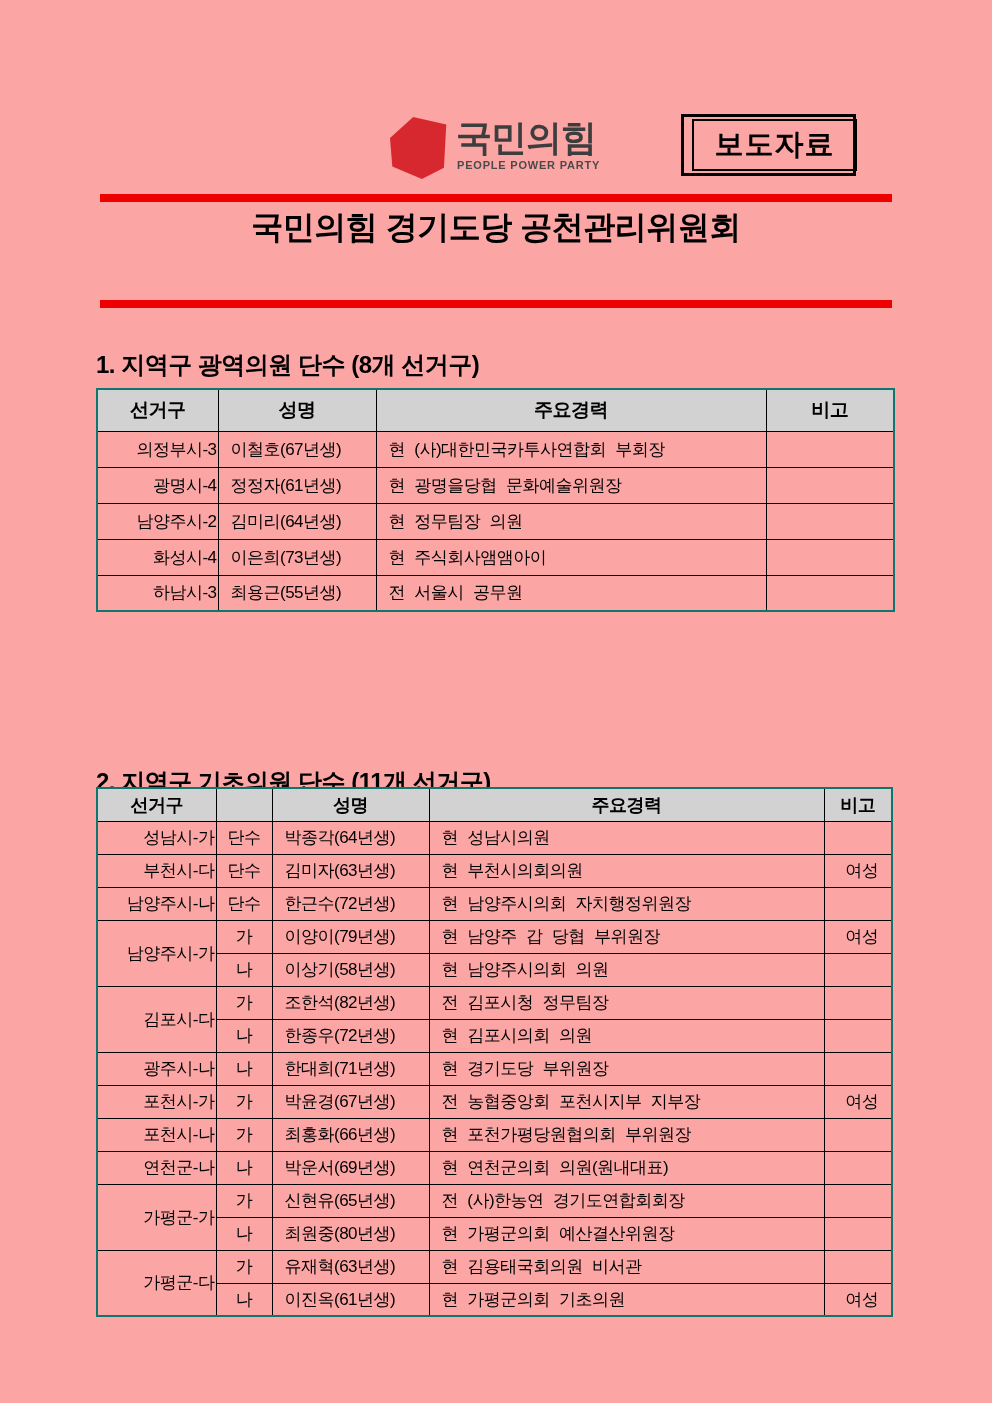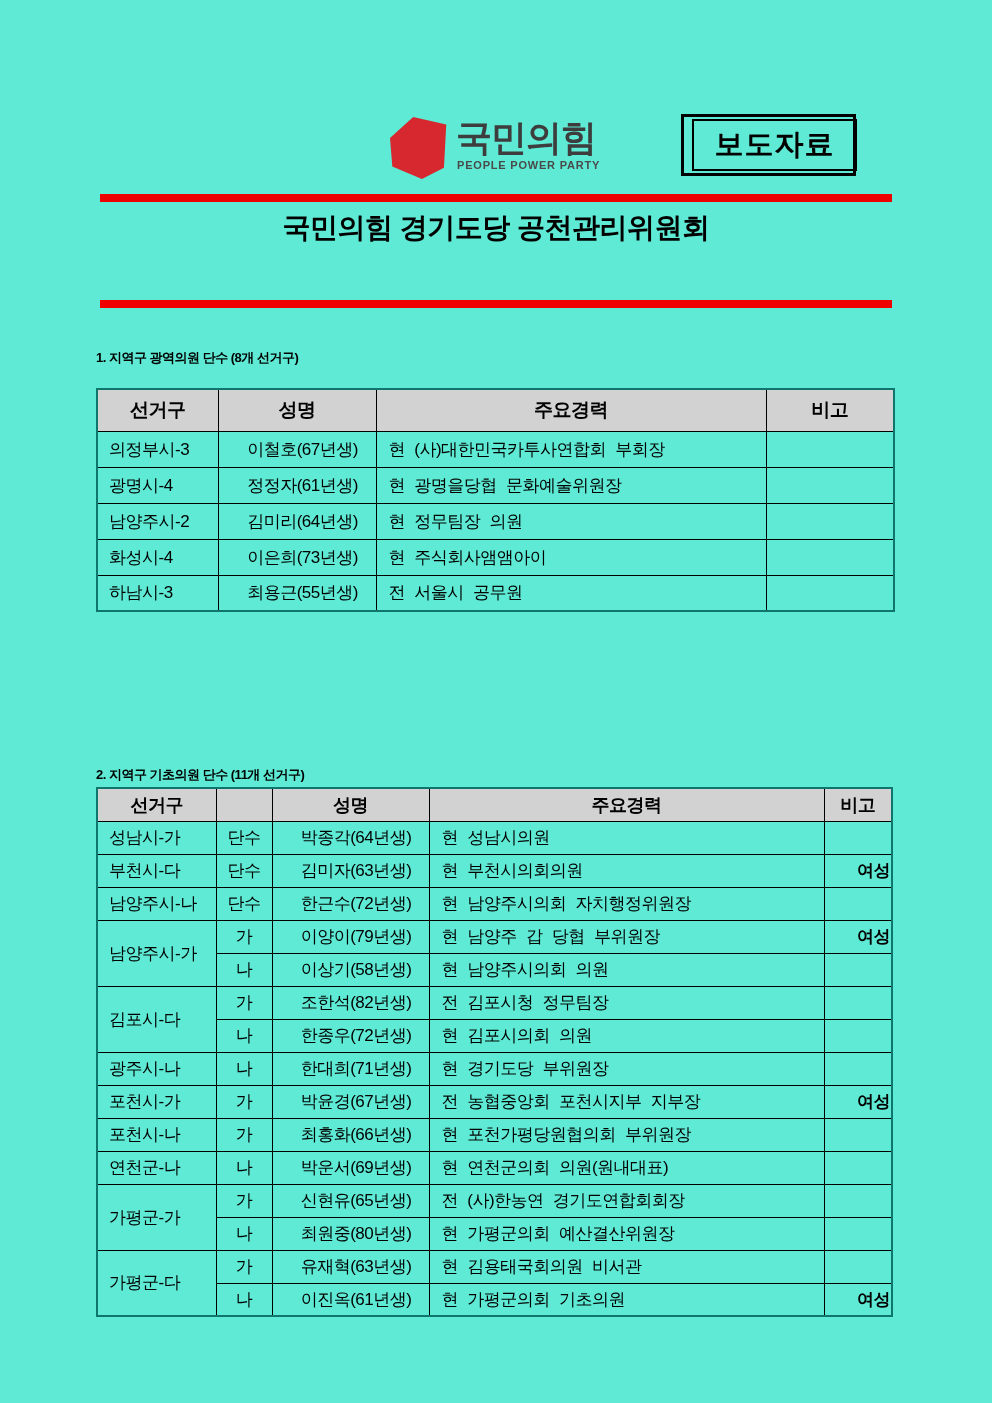--- a/index.html
+++ b/index.html
@@ -1,19 +1,19 @@
 <!DOCTYPE html>
 <html><head>
 <meta charset="utf-8">
 <style>
   html,body{margin:0;padding:0;background:#fff;}
   .page{
     position:relative;
     width:992px;height:1403px;
-    background:#5eead4;
+    background:#fca5a5;
     font-family:"Liberation Sans","DejaVu Sans",sans-serif;
     color:#000;
     overflow:hidden;
   }
   
   .logo-shape{
     position:absolute;left:390px;top:117px;width:58px;height:62px;
     background:#d7282f;
     clip-path:polygon(40% 0%, 97% 12%, 93% 82%, 55% 100%, 4% 80%, 0% 34%);
   }
@@ -34,27 +34,27 @@
   .press-box-inner{
     width:100%;height:100%;box-sizing:border-box;border:2px solid #000;
     display:flex;align-items:center;justify-content:center;
     font-size:29px;font-weight:bold;letter-spacing:1px;margin-left:6px;
   }
   .red-bar{position:absolute;left:100px;width:792px;height:8px;background:#ee0000;}
   .bar-top{top:194px;}
   .bar-bottom{top:300px;}
   .doc-title{
     position:absolute;left:100px;top:205px;width:792px;
-    text-align:center;font-size:28px;font-weight:bold;
+    text-align:center;font-size:32px;font-weight:bold;
     line-height:45px;letter-spacing:-0.5px;
   }
   
   .sec-heading{
     position:absolute;left:96px;
-    font-size:13px;font-weight:bold;letter-spacing:-0.5px;text-align:right;
+    font-size:24px;font-weight:bold;letter-spacing:-0.5px;text-align:right;
   }
   .sec1-heading{top:349px;}
   .sec2-heading{top:766px;}
   table{
     position:absolute;left:96px;
     border-collapse:collapse;table-layout:fixed;
     border:2px solid #0f766e;
     font-size:17px;letter-spacing:-0.5px;
   }
   .table1{top:388px;width:797px;}
@@ -65,25 +65,25 @@
     overflow:hidden;white-space:nowrap;
   }
   th{
     background:#d2d2d2;text-align:center;
     font-size:19px;font-weight:bold;
   }
   .table1 th{height:42px;}
   .table1 td{height:36px;}
   .table2 th{height:33px;font-size:18px;}
   .table2 td{height:33px;}
-  td.c-district{text-align:left;padding-left:11px;}
+  td.c-district{text-align:right;padding-left:11px;}
   td.c-type{text-align:center;}
-  td.c-name{text-align:center;padding-left:12px;}
+  td.c-name{text-align:left;padding-left:12px;}
   td.c-career{text-align:left;padding-left:12px;word-spacing:5px;}
-  td.c-note{text-align:right;padding-left:9px;font-weight:bold;}
+  td.c-note{text-align:center;padding-left:9px;}
 </style>
 </head>
 <body>
 
 <div class="page">
 
   <div class="logo-shape" style="background: rgb(215, 40, 47);"></div>
   <div class="logo-kr">국민의힘</div>
   <div class="logo-en">PEOPLE POWER PARTY</div>
 

